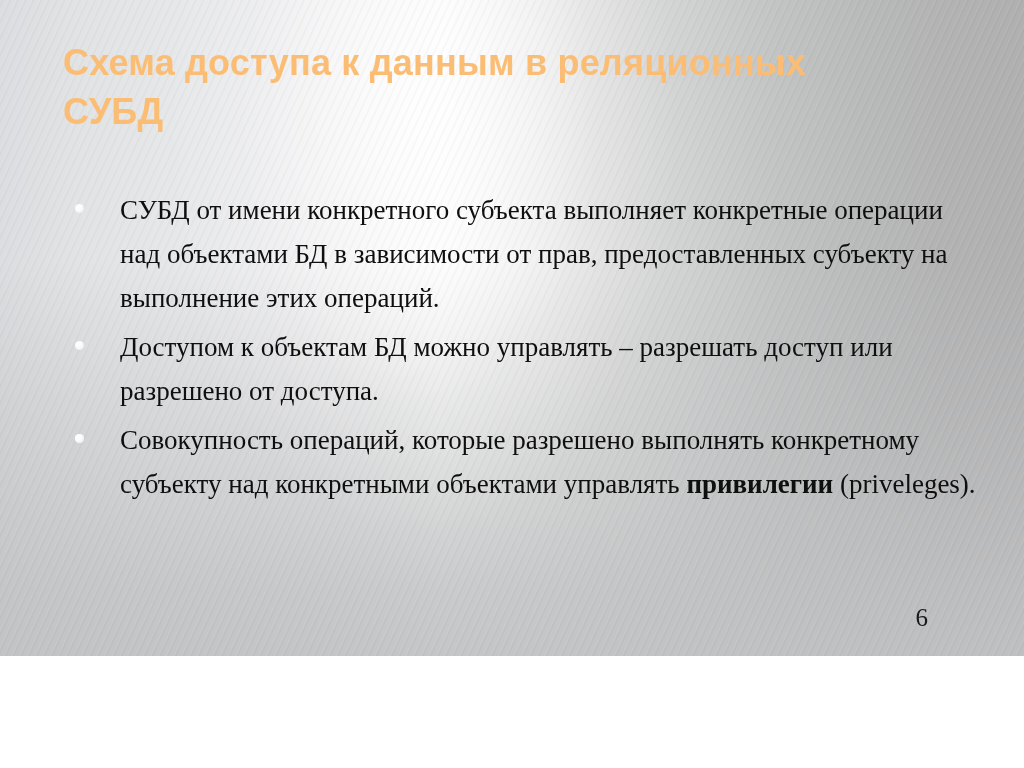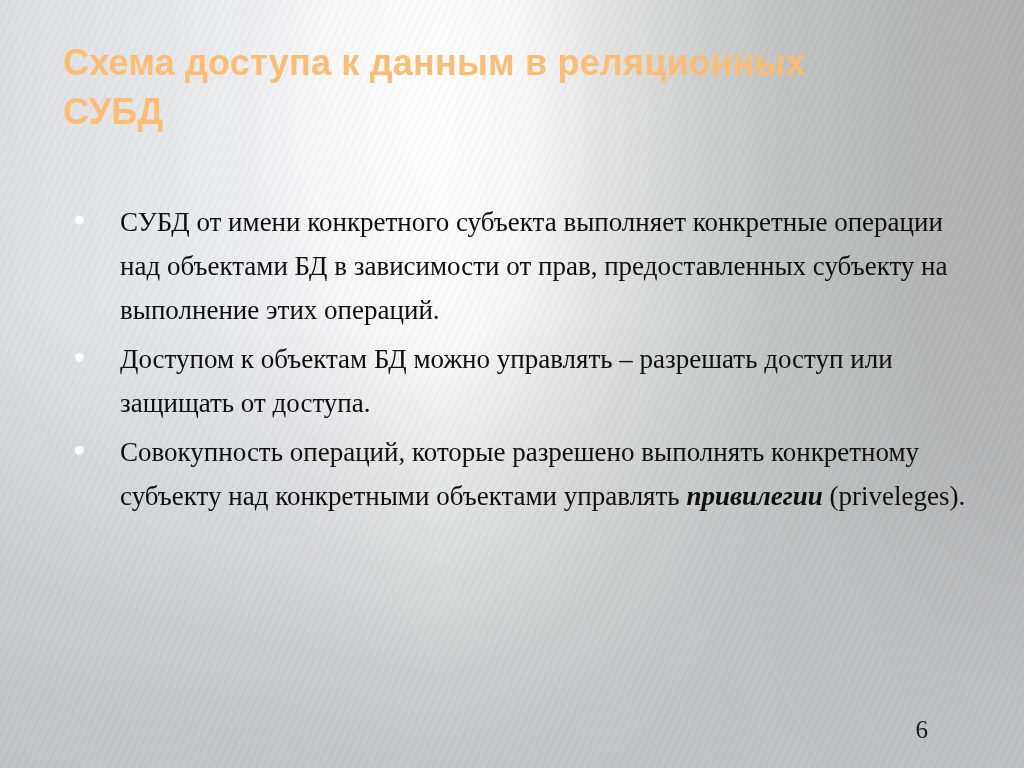--- a/index.html
+++ b/index.html
@@ -6,21 +6,21 @@
     margin: 0;
     padding: 0;
     width: 1024px;
     height: 768px;
     overflow: hidden;
   }
 
   #slide {
     position: relative;
     width: 1024px;
-    height: 768px;
+    height: 656px;
     overflow: hidden;
     background-color: #0f766e;
   }
 
   
   .bg-base {
     position: absolute;
     inset: 0;
     background: linear-gradient(90deg,
         #dcdde0 0%,
@@ -89,21 +89,21 @@
     line-height: 49px;
     letter-spacing: 0.2px;
     color: #fbbd74;
     white-space: pre-line;
   }
 
   
   #body {
     position: absolute;
     left: 0;
-    top: 200px;
+    top: 188px;
     width: 1024px;
   }
 
   .bullet-row {
     position: relative;
     padding-left: 120px;
     padding-right: 48px;
     margin-bottom: 5px;
   }
 
@@ -121,21 +121,20 @@
   .bullet-text {
     font-family: "Liberation Serif", "DejaVu Serif", serif;
     font-size: 27px;
     line-height: 44px;
     color: #100f0f;
     text-align: left;
   }
 
   .bullet-text b {
     font-weight: bold;
-    font-style: italic;
   }
 
   
   #page-number {
     position: absolute;
     right: 96px;
     bottom: 24px;
     font-family: "Liberation Serif", "DejaVu Serif", serif;
     font-size: 25px;
     color: #1a1a1a;
@@ -155,21 +154,21 @@
 
   <div id="body">
 
     <div class="bullet-row">
       <span class="bullet-mark"></span>
       <div class="bullet-text">СУБД от имени конкретного субъекта выполняет конкретные операции над объектами БД в зависимости от прав, предоставленных субъекту на выполнение этих операций.</div>
     </div>
 
     <div class="bullet-row">
       <span class="bullet-mark"></span>
-      <div class="bullet-text">Доступом к объектам БД можно управлять – разрешать доступ или защищать от доступа.</div>
+      <div class="bullet-text">Доступом к объектам БД можно управлять – разрешать доступ или разрешено от доступа.</div>
     </div>
 
     <div class="bullet-row">
       <span class="bullet-mark"></span>
     </div>
 
     <div class="bullet-row">
       <span class="bullet-mark"></span>
       <div class="bullet-text"><span>Совокупность операций, которые разрешено выполнять конкретному субъекту над конкретными объектами управлять </span><b>привилегии</b><span> (priveleges).</span></div>
     </div>

